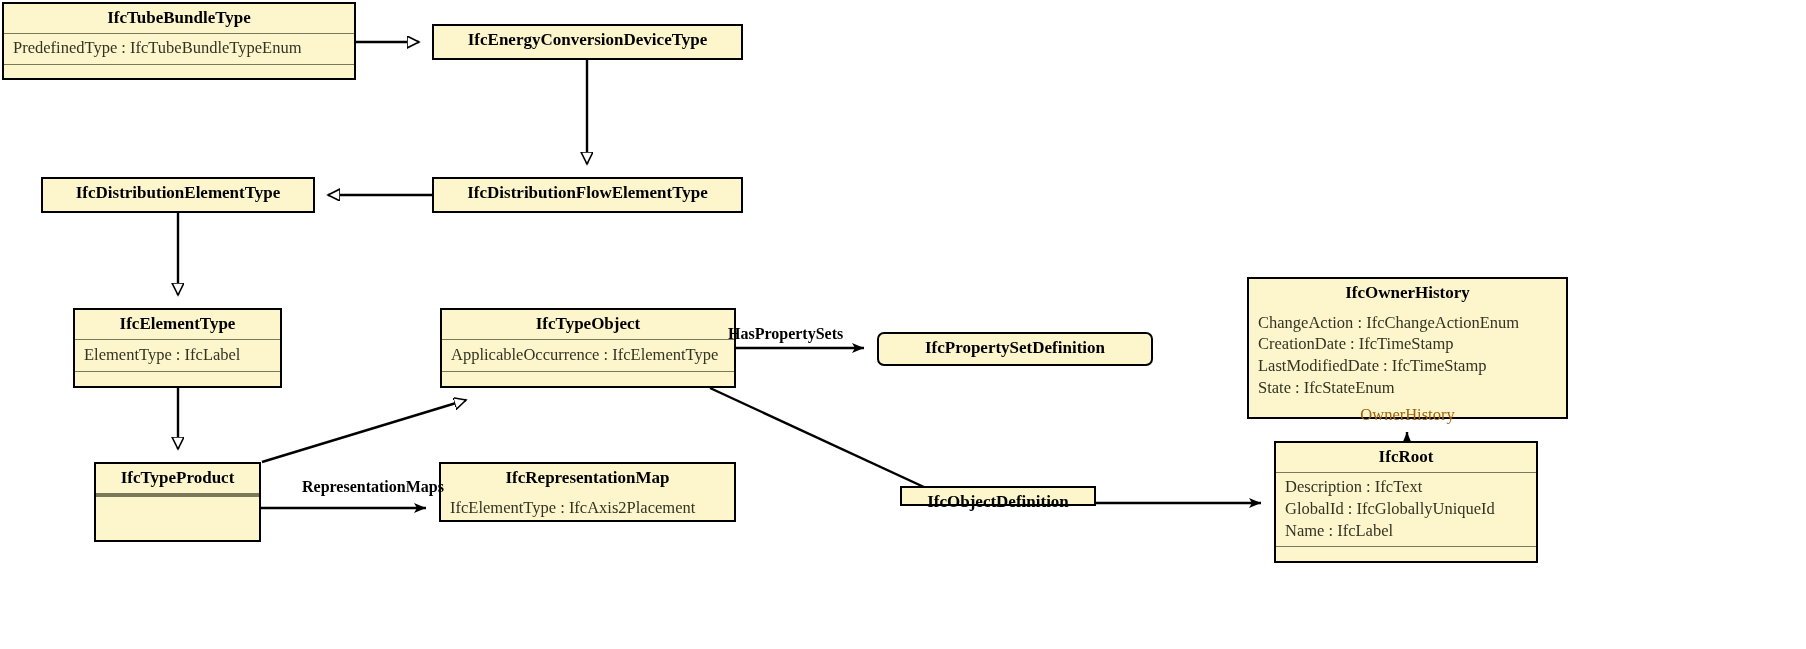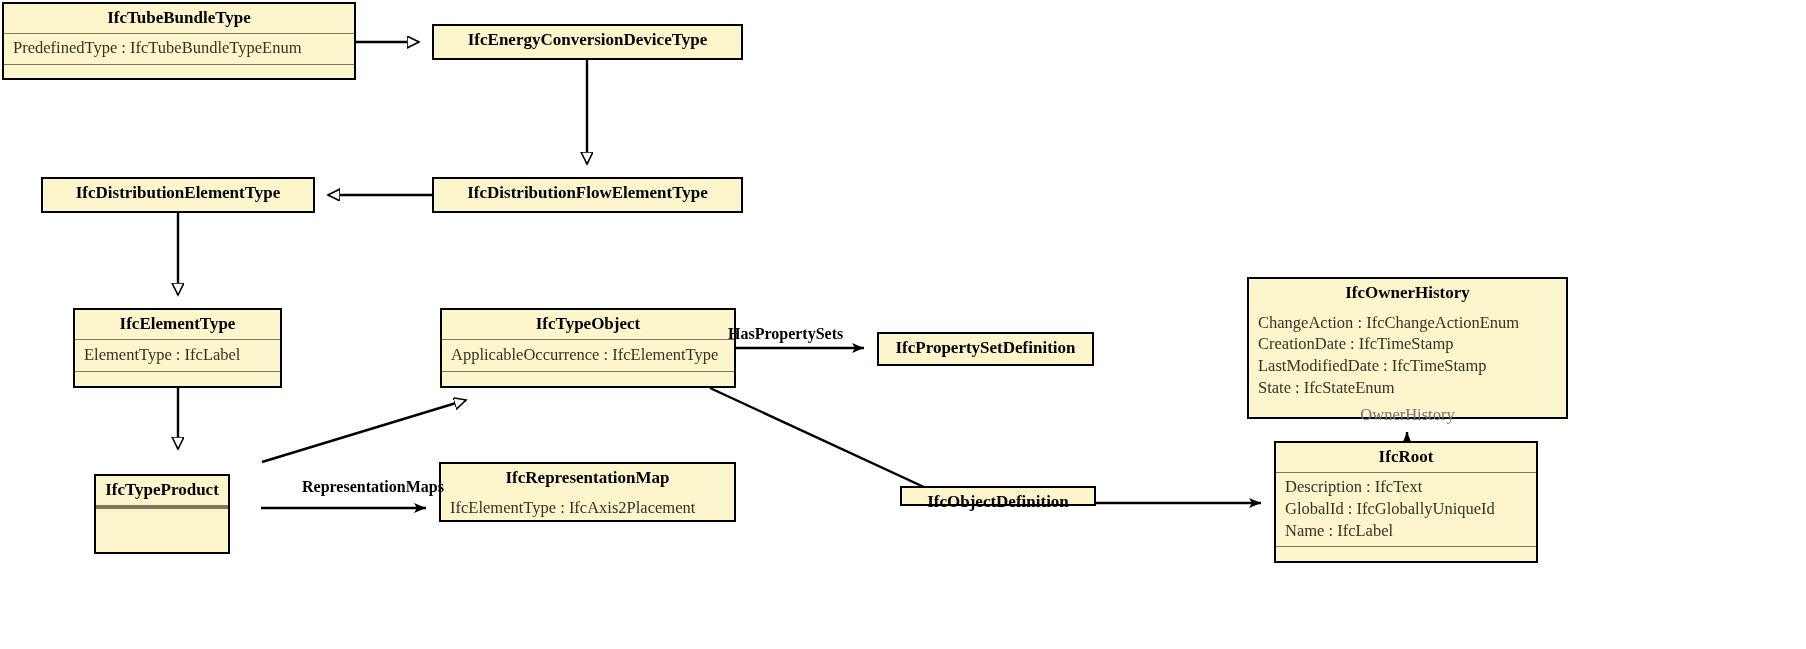--- a/index.html
+++ b/index.html
@@ -50,21 +50,21 @@
     color: #333322;
     line-height: 1.32;
   }
   .attr-line { white-space: nowrap; }
   .cls-tail {
     min-height: 14px;
     flex: 0 0 auto;
   }
   .cls-footer {
     font-size: 16.5px;
-    color: #737373;
+    color: #a16207;
     text-align: center;
     padding: 1px 6px 2px 6px;
     white-space: nowrap;
   }
   .edge-label {
     position: absolute;
     font-weight: bold;
     font-size: 16px;
     color: #000000;
     white-space: nowrap;
@@ -139,36 +139,36 @@
       </div>
       <div class="uml-class" style="left: 440px; top: 308px; width: 296px; height: 80px;">
         <div class="cls-name">IfcTypeObject</div>
         <div class="cls-sep"></div>
         <div class="cls-attrs">
           <div class="attr-line">ApplicableOccurrence : IfcElementType</div>
         </div>
         <div class="cls-sep"></div>
         <div class="cls-tail" style="flex: 1 1 auto;"></div>
       </div>
-      <div class="uml-class" style="left: 877px; top: 332px; width: 217px; height: 34px;">
+      <div class="uml-class" style="left: 877px; top: 332px; width: 276px; height: 34px; border-radius: 7px;">
         <div class="cls-name">IfcPropertySetDefinition</div>
       </div>
       <div class="uml-class" style="left: 1247px; top: 277px; width: 321px; height: 142px;">
         <div class="cls-name">IfcOwnerHistory</div>
         <div class="cls-sep"></div>
         <div class="cls-attrs">
           <div class="attr-line">ChangeAction : IfcChangeActionEnum</div>
           <div class="attr-line">CreationDate : IfcTimeStamp</div>
           <div class="attr-line">LastModifiedDate : IfcTimeStamp</div>
           <div class="attr-line">State : IfcStateEnum</div>
         </div>
         <div class="cls-sep"></div>
         <div class="cls-footer">OwnerHistory</div>
       </div>
-      <div class="uml-class" style="left: 94px; top: 474px; width: 136px; height: 80px;">
+      <div class="uml-class" style="left: 94px; top: 462px; width: 167px; height: 80px;">
         <div class="cls-name">IfcTypeProduct</div>
         <div class="cls-sep"></div>
         <div class="cls-sep"></div>
         <div class="cls-tail" style="flex: 1 1 auto;"></div>
       </div>
       <div class="uml-class" style="left: 439px; top: 462px; width: 297px; height: 60px;">
         <div class="cls-name">IfcRepresentationMap</div>
         <div class="cls-sep"></div>
         <div class="cls-attrs">
           <div class="attr-line">IfcElementType : IfcAxis2Placement</div>

